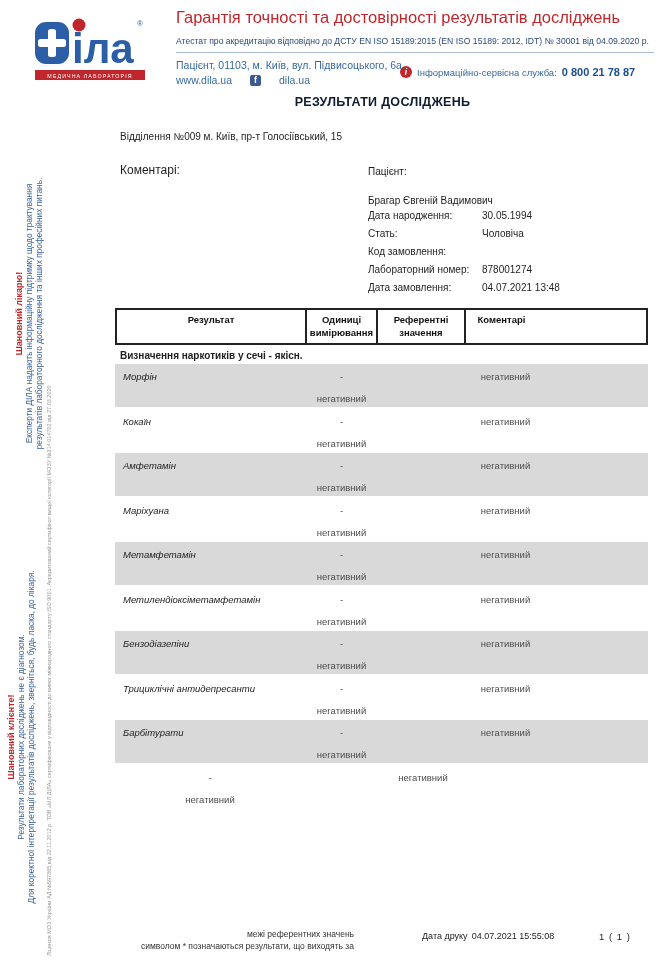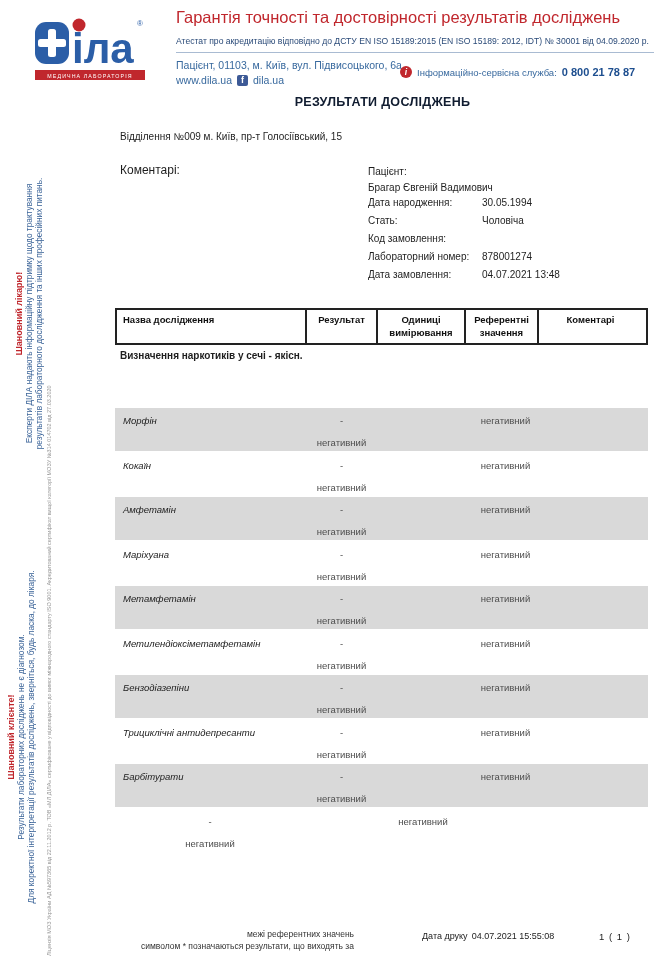--- a/index.html
+++ b/index.html
@@ -6,42 +6,42 @@
   body{
     width:660px;height:960px;background:#ffffff;position:relative;overflow:hidden;
     font-family:"Liberation Sans", sans-serif;color:#222;
   }
   
   .logo{position:absolute;left:33px;top:8px;width:122px;height:82px;}
   .slogan{position:absolute;left:176px;top:8px;width:482px;font-size:16.5px;color:#c0272d;white-space:nowrap;}
   .accred{position:absolute;left:176px;top:36px;width:482px;font-size:8.6px;color:#2a4a78;white-space:nowrap;}
   .hline{position:absolute;left:176px;top:52px;width:478px;height:1px;background:#a9bbd2;}
   .address{position:absolute;left:176px;top:59px;font-size:10.5px;color:#38699e;}
-  .webrow{position:absolute;left:176px;top:74px;display:flex;align-items:center;gap:5px;font-size:10.5px;color:#38699e;justify-content:space-between;}
+  .webrow{position:absolute;left:176px;top:74px;display:flex;align-items:center;gap:18px;font-size:10.5px;color:#38699e;justify-content:space-between;}
   .fbicon{display:inline-flex;align-items:center;justify-content:center;width:11px;height:11px;border-radius:2px;background:#3d5a96;color:#fff;font-size:9px;font-weight:bold;line-height:11px;}
   .service{position:absolute;left:400px;top:66px;display:flex;align-items:center;gap:5px;white-space:nowrap;}
   .infoicon{display:inline-flex;align-items:center;justify-content:center;width:12px;height:12px;border-radius:50%;background:#c0272d;color:#fff;font-size:8.5px;font-weight:bold;font-style:italic;}
   .service .lbl{font-size:9.5px;color:#38699e;}
   .service .phone{font-size:11px;font-weight:bold;color:#1d4e8f;}
   .page-title{position:absolute;left:115px;top:95px;width:535px;text-align:center;font-size:12.5px;font-weight:bold;color:#101c30;letter-spacing:.3px;}
   
   .branch{position:absolute;left:120px;top:131px;font-size:10px;color:#1e1e1e;}
   .comments-label{position:absolute;left:120px;top:163px;font-size:12px;font-weight:normal;color:#1e1e1e;}
   .patient-block{position:absolute;left:368px;top:166px;font-size:10px;color:#1e1e1e;}
-  .patient-label{margin-bottom:5px;}
+  .patient-label{margin-bottom:18px;}
   .patient-name{margin-bottom:4px;}
   .pgrid{display:grid;grid-template-columns:114px auto;grid-auto-rows:18px;align-items:start;}
   
   .thead{position:absolute;left:115px;top:308px;width:529px;height:33px;border:2px solid #222;
          display:grid;grid-template-columns:188px 71px 88px 73px 105px;}
   .th{font-size:9.5px;font-weight:bold;color:#111;text-align:center;padding-top:4px;line-height:1.35;}
   .th + .th{border-left:2px solid #222;}
   .th.first{text-align:left;padding-left:6px;}
   .section-title{position:absolute;left:120px;top:350px;font-size:10px;font-weight:bold;color:#1e1e1e;}
-  #rows{position:absolute;left:115px;top:364px;width:533px;margin-top:44px;}
+  #rows{position:absolute;left:115px;top:364px;width:533px;}
   .trow{display:grid;grid-template-columns:190px 73px 90px 75px 105px;height:44.5px;}
   .trow.stripe{background:#d9d9d9;box-shadow:inset 0 -2px 0 #ffffff;}
   .cell{font-size:9.5px;color:#4d4d4d;}
   .cell.name{font-style:italic;color:#222;padding:7px 0 0 8px;}
   .cell.res{text-align:center;padding-top:7px;}
   .cell.res .l1{display:block;}
   .cell.res .l2{display:block;margin-top:11px;}
   .cell.ref{text-align:center;padding-top:7px;}
   
   .footnote{position:absolute;left:128px;top:928px;width:226px;text-align:right;font-size:8.5px;color:#333;line-height:1.45;}
@@ -104,21 +104,20 @@
     <div>Код замовлення:</div>
     <div></div>
     <div>Лабораторний номер:</div>
     <div>878001274</div>
     <div>Дата замовлення:</div>
     <div>04.07.2021 13:48</div>
   </div>
 </div>
 
 <div class="thead">
-  <div class="th first">Назва дослідження</div>
   <div class="th">Результат</div>
   <div class="th">Одиниці вимірювання</div>
   <div class="th">Референтні значення</div>
   <div class="th">Коментарі</div>
 </div>
 
 <div class="section-title">Визначення наркотиків у сечі - якісн.</div>
 
 <div id="rows">
     <div class="trow stripe">

